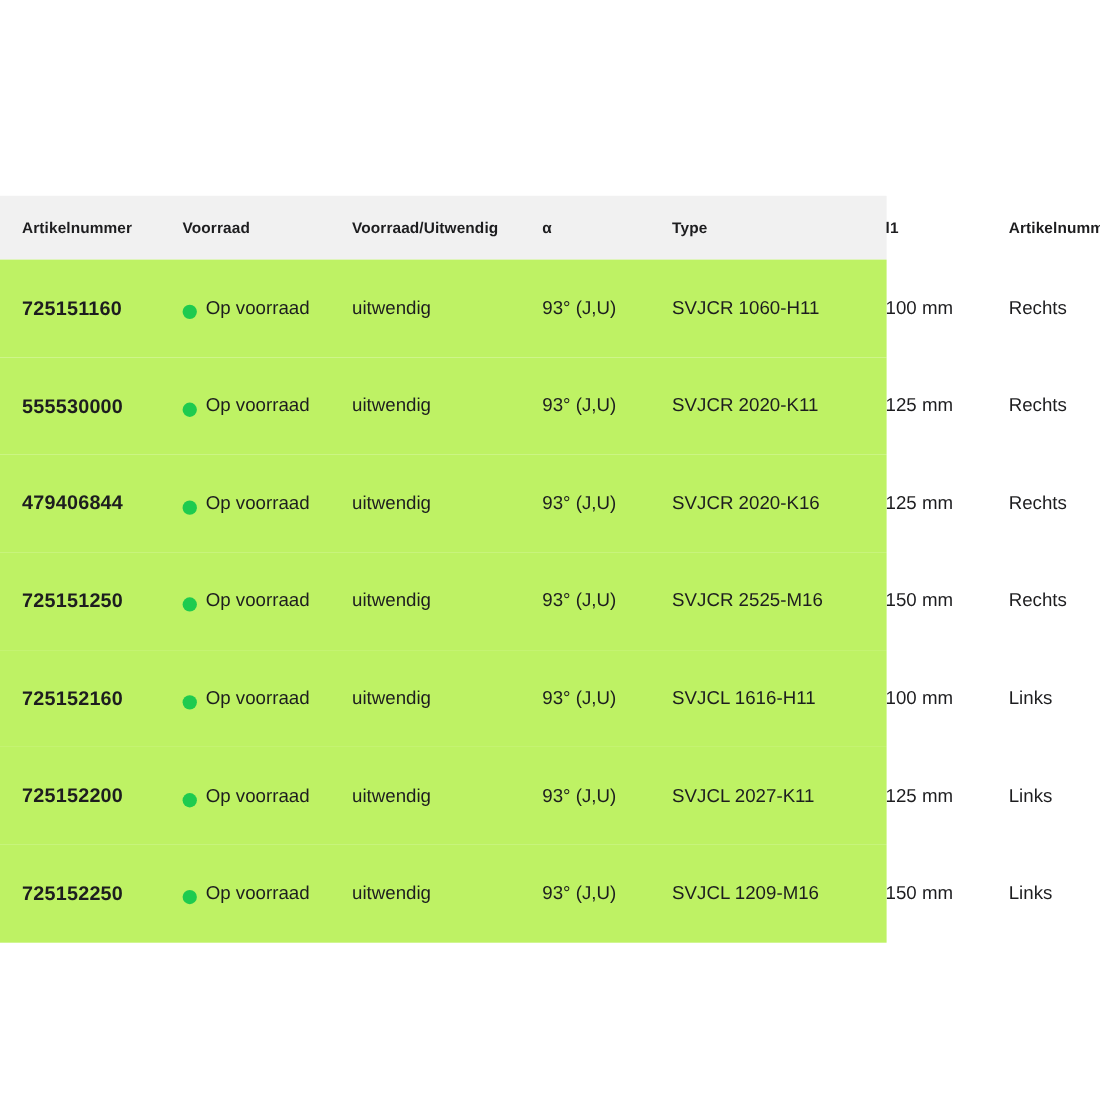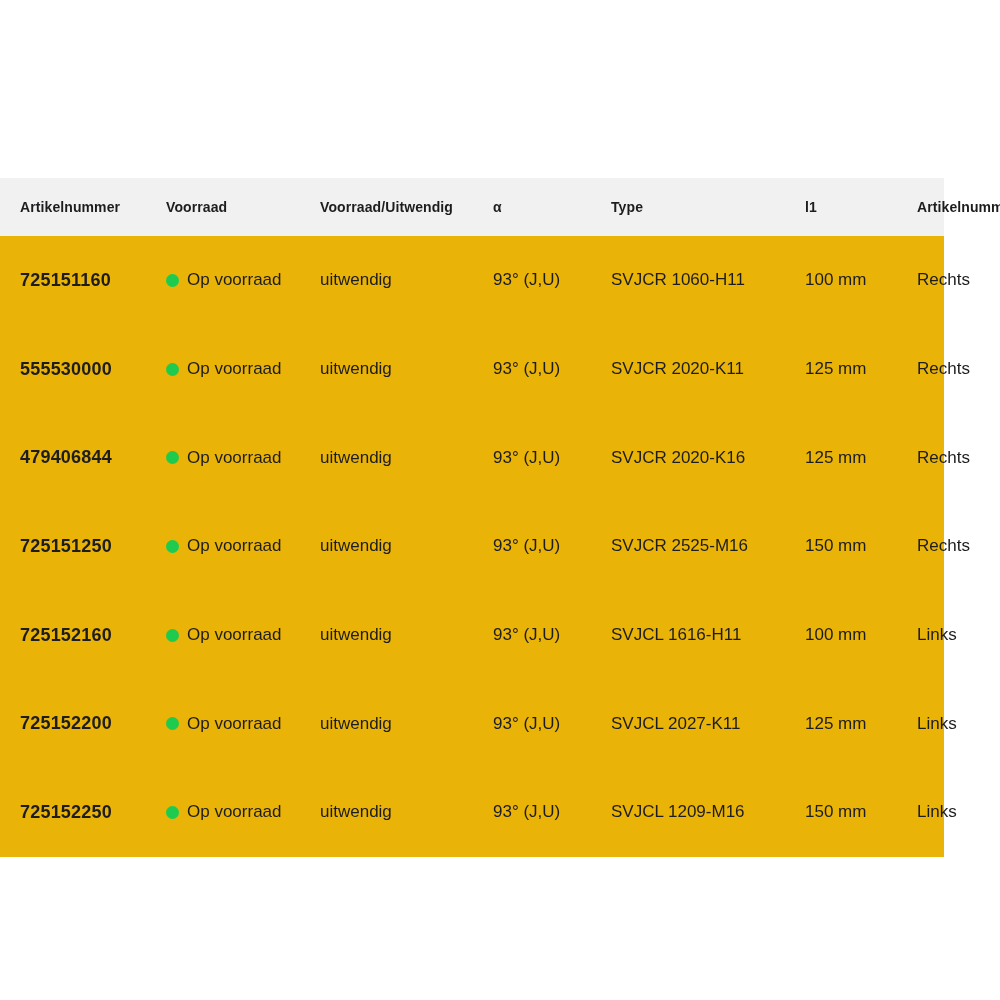--- a/index.html
+++ b/index.html
@@ -21,54 +21,54 @@
     top: 178px;
     left: 0;
     width: 1000px;
   }
   .grid-row {
     display: grid;
     grid-template-columns: 146px 154px 173px 118px 194px 112px 83px;
     padding-left: 20px;
     box-sizing: border-box;
     align-items: center;
-    width: 944px;
+    width: 806px;
   }
   .hrow {
     background: var(--header-bg, #f1f1f1);
     height: 58px;
   }
   .hcell {
     font-size: 14px;
     font-weight: 700;
     letter-spacing: 0.1px;
     color: var(--text, #1d1d1f);
     padding-right: 8px;
     white-space: nowrap;
   }
   .row {
     height: 88.7px;
-    background: #eab308;
+    background: #bef264;
     cursor: pointer;
   }
   .cell {
     font-size: 17px;
     font-weight: 400;
     color: var(--text, #1d1d1f);
     padding-right: 8px;
     white-space: nowrap;
   }
   .artnr {
     font-size: 18px;
     font-weight: 700;
     letter-spacing: 0.2px;
   }
   .stock {
     display: flex;
-    align-items: center;
+    align-items: flex-end;
     gap: 8px;
   }
   .dot {
     width: 13px;
     height: 13px;
     border-radius: 50%;
     background: var(--dot, #1ecb4f);
     flex: 0 0 auto;
   }
 </style>

